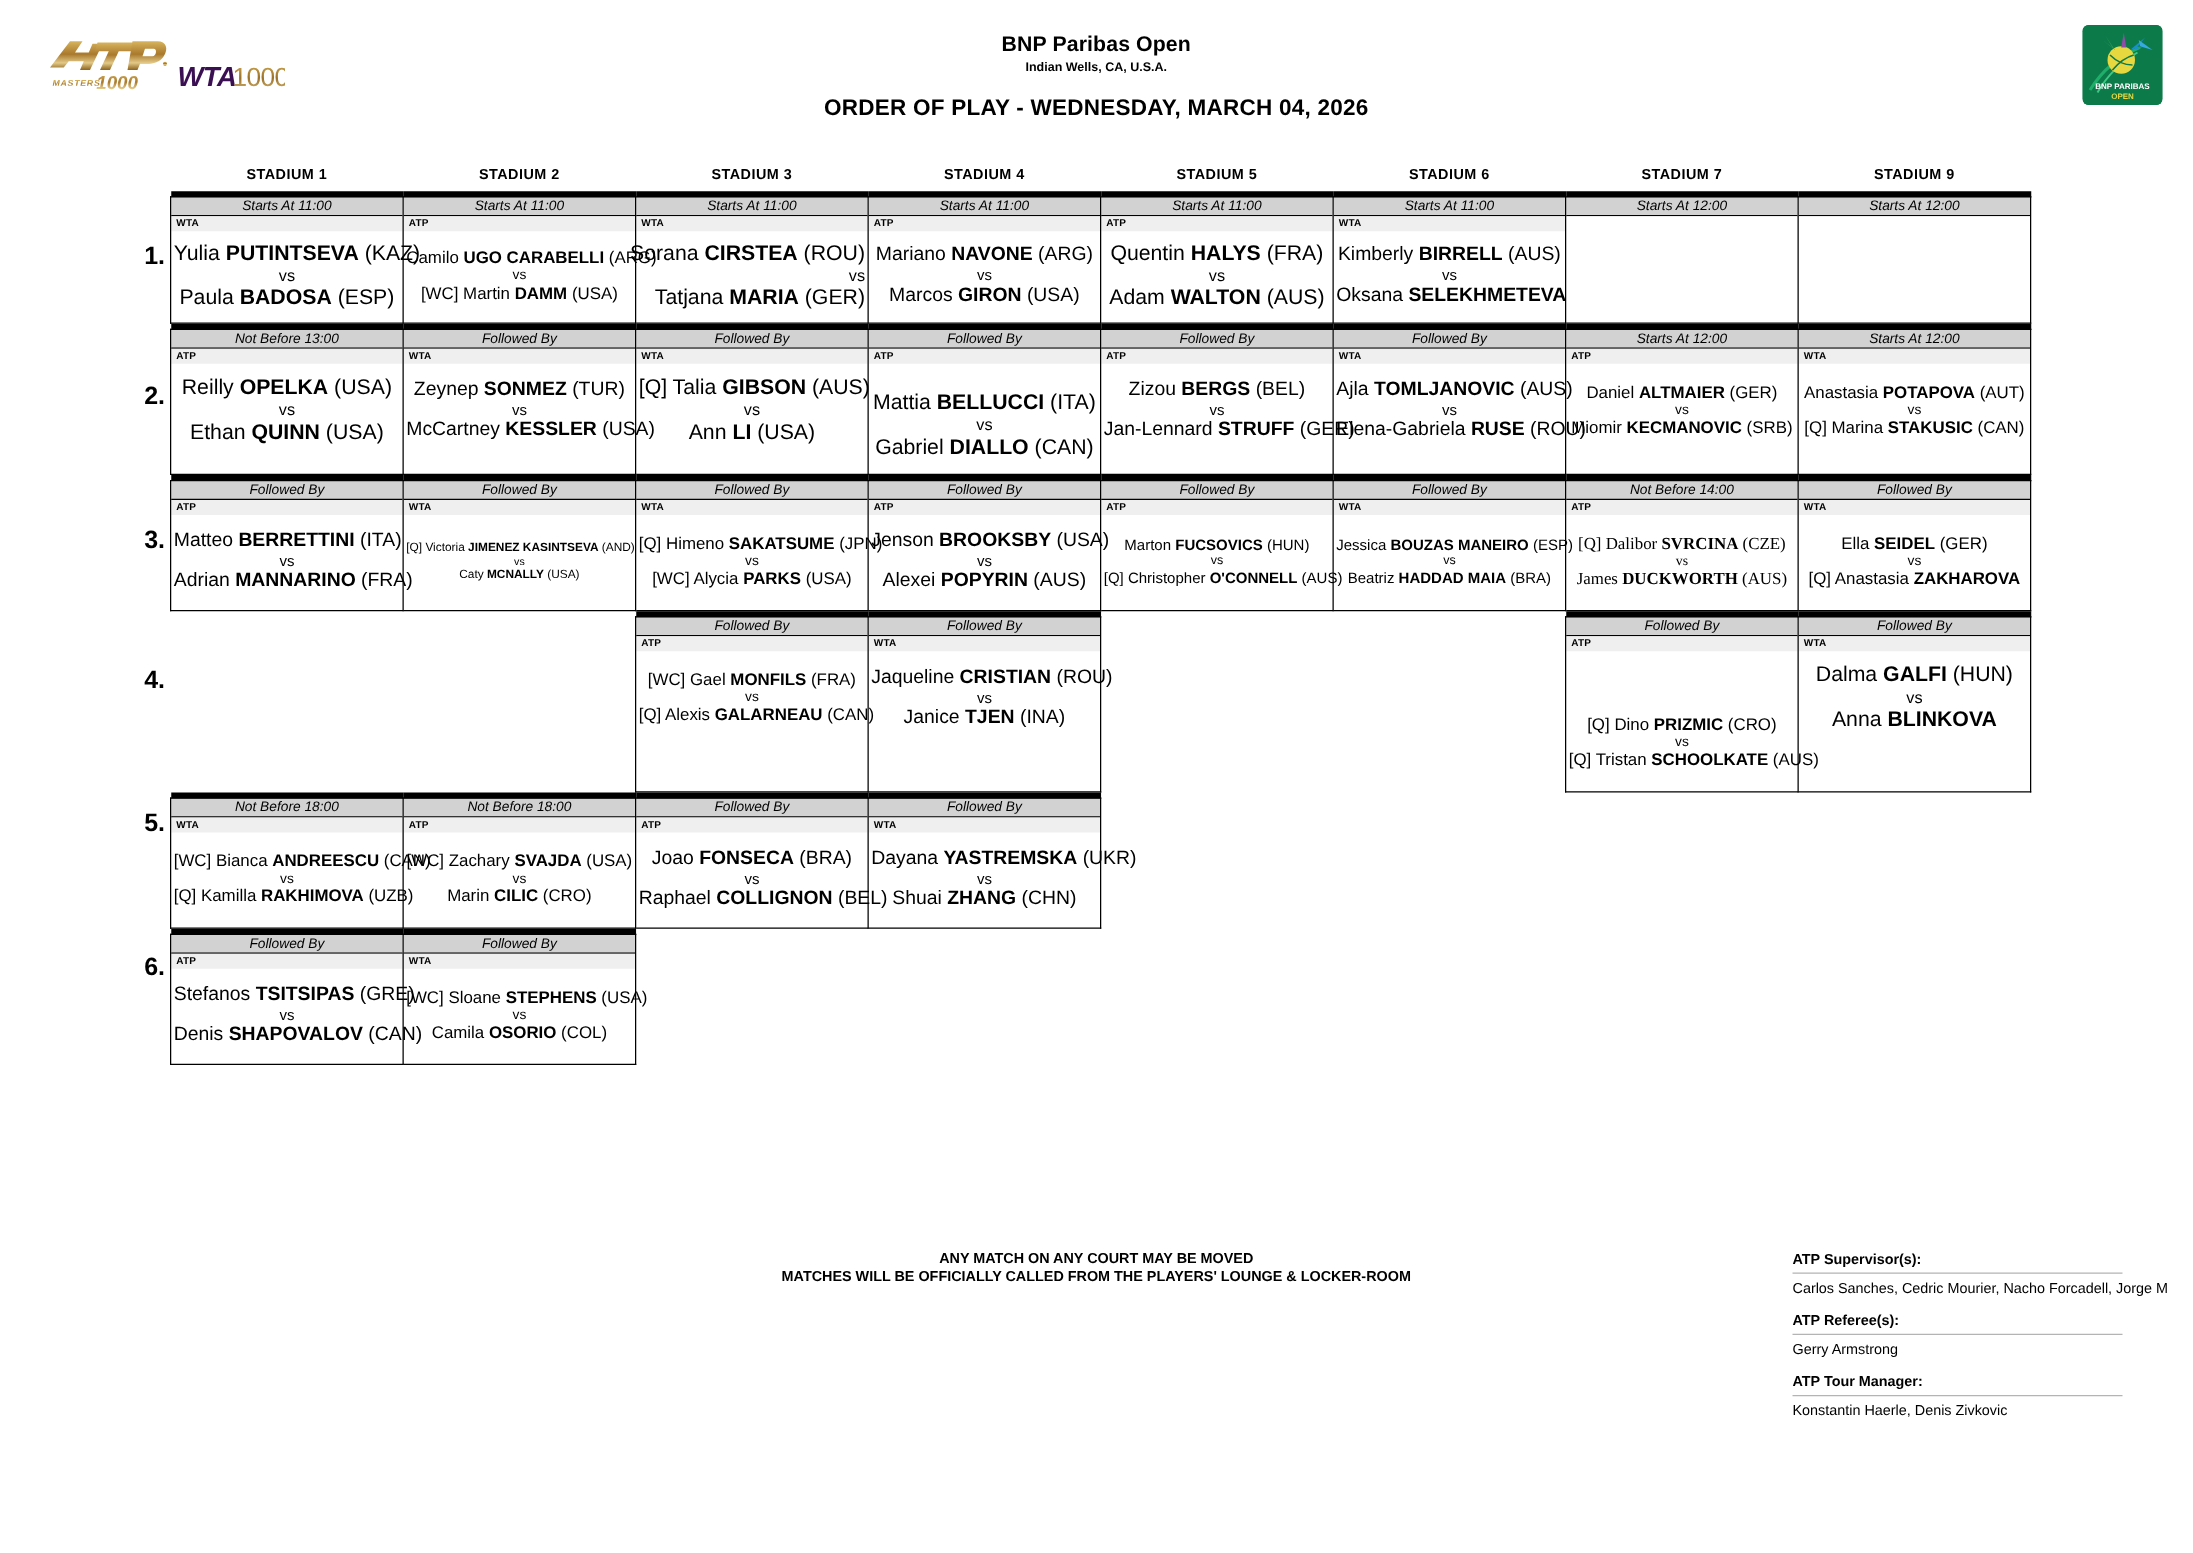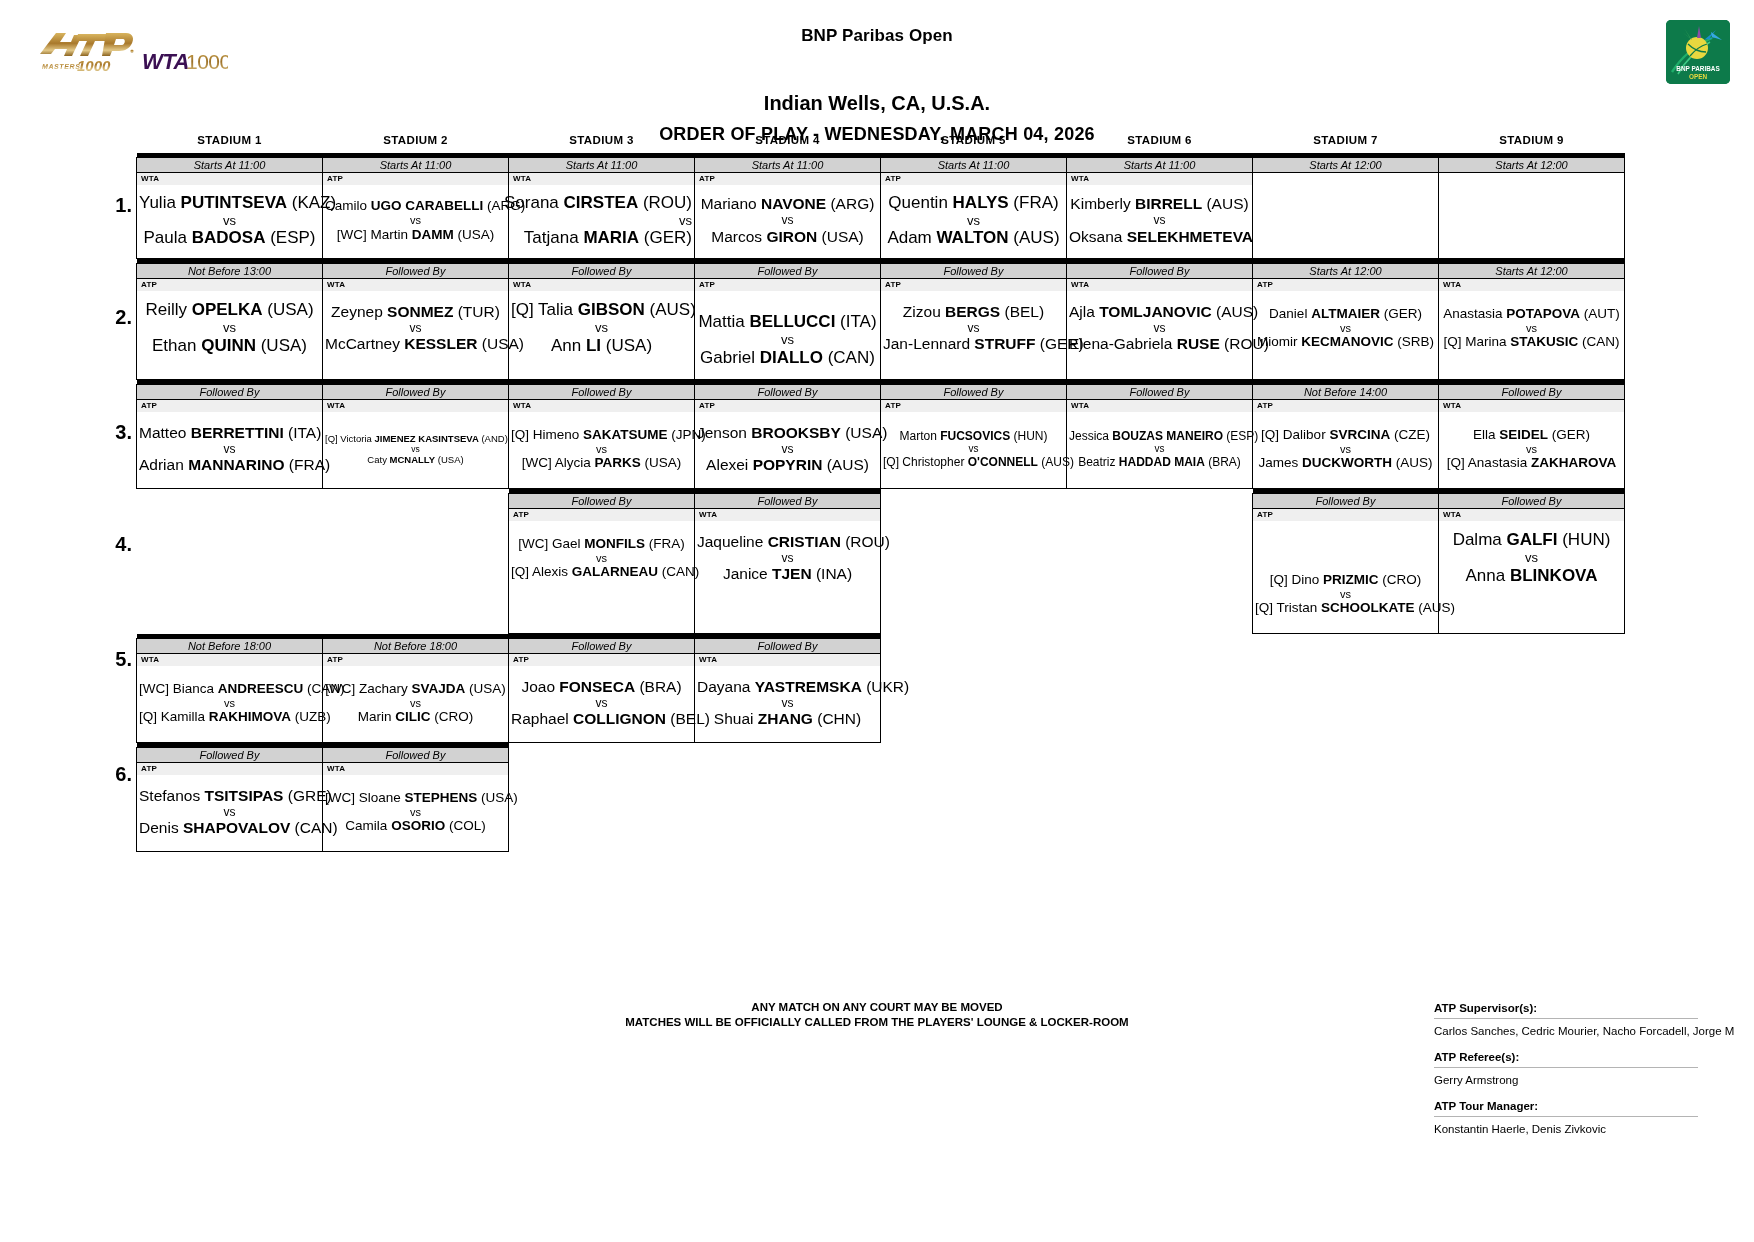--- a/index.html
+++ b/index.html
@@ -42,24 +42,23 @@
     top: 26px;
     text-align: center;
   }
   .t-name {
     font-size: 17px;
     font-weight: bold;
     letter-spacing: .1px;
     line-height: 20px;
   }
   .t-city {
-    font-size: 20px;
+    font-size: 10px;
     font-weight: bold;
     line-height: 18px;
-    margin-top: 48px;
   }
   .t-meta {
     font-size: 11.5px;
     font-weight: normal;
     line-height: 16px;
     margin-top: 1px;
   }
   .t-oop {
     font-size: 18px;
     font-weight: bold;
@@ -567,21 +566,21 @@
             <div class="tour-bar">WTA</div>
             <div class="match fs-sm" style="height: 66px;">
               <div class="ply"><span class="ln">Jessica </span><span class="sn">BOUZAS MANEIRO</span><span class="ctry"> (ESP)</span></div>
               <div class="vs">vs</div>
               <div class="ply"><span class="ln">Beatriz </span><span class="sn">HADDAD MAIA</span><span class="ctry"> (BRA)</span></div>
             </div>
           </td>
           <td class="slot" style="height: 98px;">
             <div class="time-bar">Not Before 14:00</div>
             <div class="tour-bar">ATP</div>
-            <div class="match fs-md" style="height: 66px;">
+            <div class="match fs-md" style="height: 66px; font-family: Liberation Serif, serif;">
               <div class="ply"><span class="seedtag">[Q] </span><span class="ln">Dalibor </span><span class="sn">SVRCINA</span><span class="ctry"> (CZE)</span></div>
               <div class="vs">vs</div>
               <div class="ply"><span class="ln">James </span><span class="sn">DUCKWORTH</span><span class="ctry"> (AUS)</span></div>
             </div>
           </td>
           <td class="slot" style="height: 98px;">
             <div class="time-bar">Followed By</div>
             <div class="tour-bar">WTA</div>
             <div class="match fs-md" style="height: 66px;">
               <div class="ply"><span class="ln">Ella </span><span class="sn">SEIDEL</span><span class="ctry"> (GER)</span></div>

